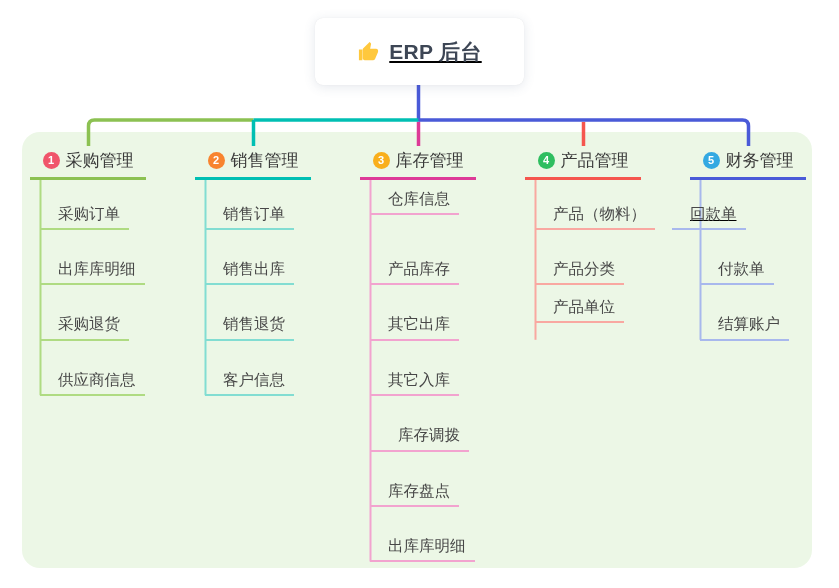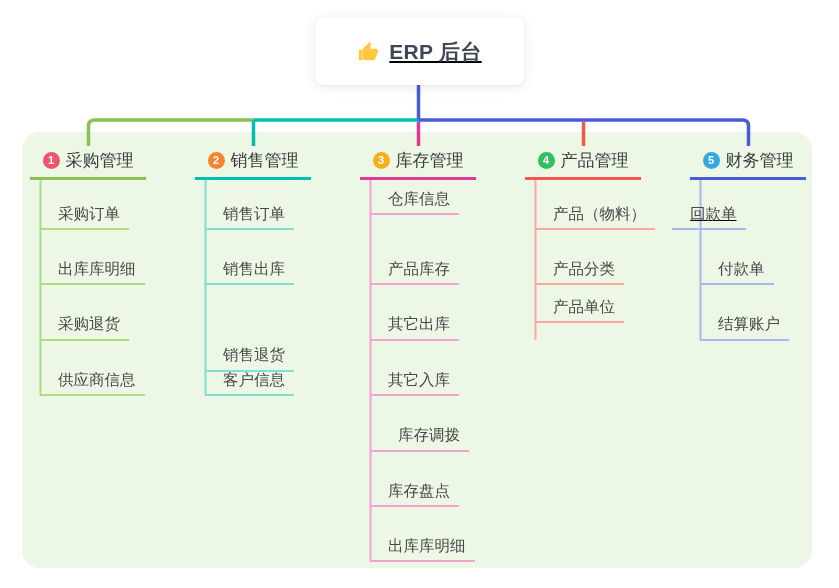--- a/index.html
+++ b/index.html
@@ -78,21 +78,21 @@
       <div class="branch-node" style="left: 195px; top: 145px; width: 116px; border-bottom-color: rgb(0, 191, 179);">
         <span class="badge" style="background: rgb(248, 132, 47);">2</span>
         <span class="branch-label">销售管理</span>
       </div>
       <div class="child-node" style="left: 205px; top: 200px; border-bottom-color: rgb(130, 221, 210);">
         <span class="child-label">销售订单</span>
       </div>
       <div class="child-node" style="left: 205px; top: 255.4px; border-bottom-color: rgb(130, 221, 210);">
         <span class="child-label">销售出库</span>
       </div>
-      <div class="child-node" style="left: 205px; top: 310.8px; border-bottom-color: rgb(130, 221, 210); margin-top: 31px;">
+      <div class="child-node" style="left: 205px; top: 310.8px; border-bottom-color: rgb(130, 221, 210);">
         <span class="child-label">销售退货</span>
       </div>
       <div class="child-node" style="left: 205px; top: 366.2px; border-bottom-color: rgb(130, 221, 210); text-align: center;">
         <span class="child-label">客户信息</span>
       </div>
       <div class="branch-node" style="left: 360px; top: 145px; width: 116px; border-bottom-color: rgb(221, 58, 151);">
         <span class="badge" style="background: rgb(249, 175, 28);">3</span>
         <span class="branch-label">库存管理</span>
       </div>
       <div class="child-node" style="left: 370px; top: 185px; border-bottom-color: rgb(242, 163, 207); justify-content: center;">

